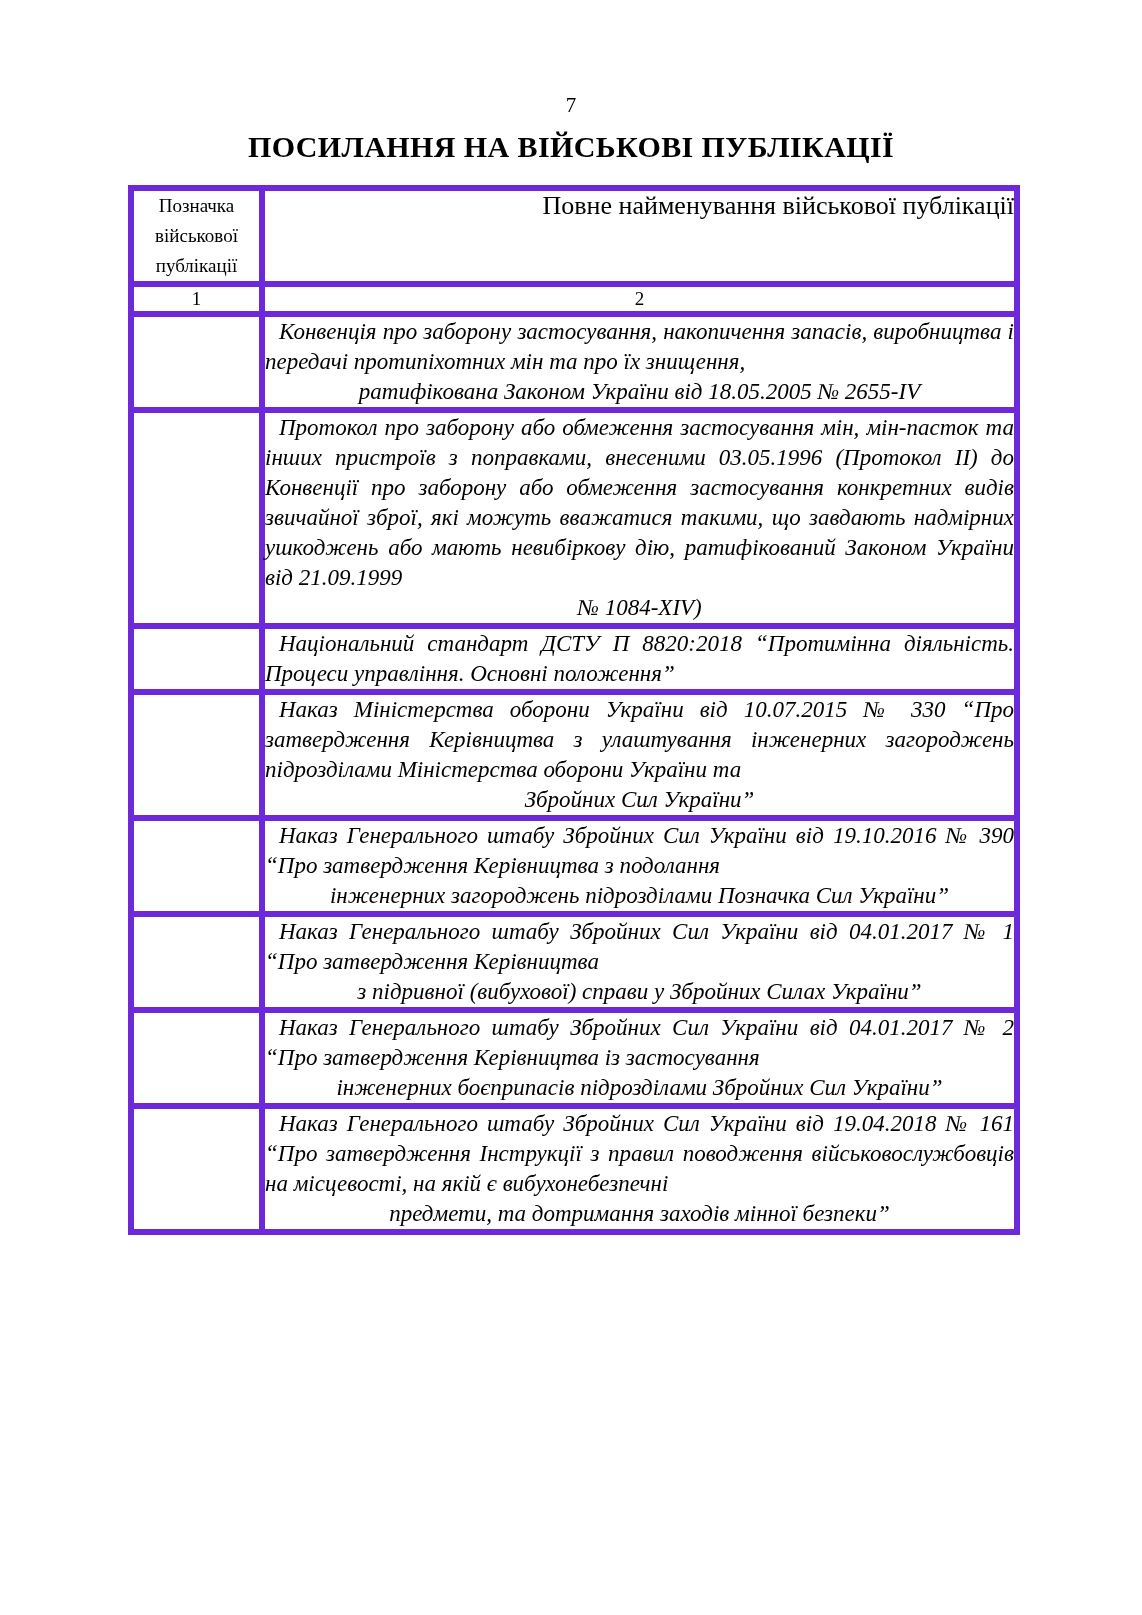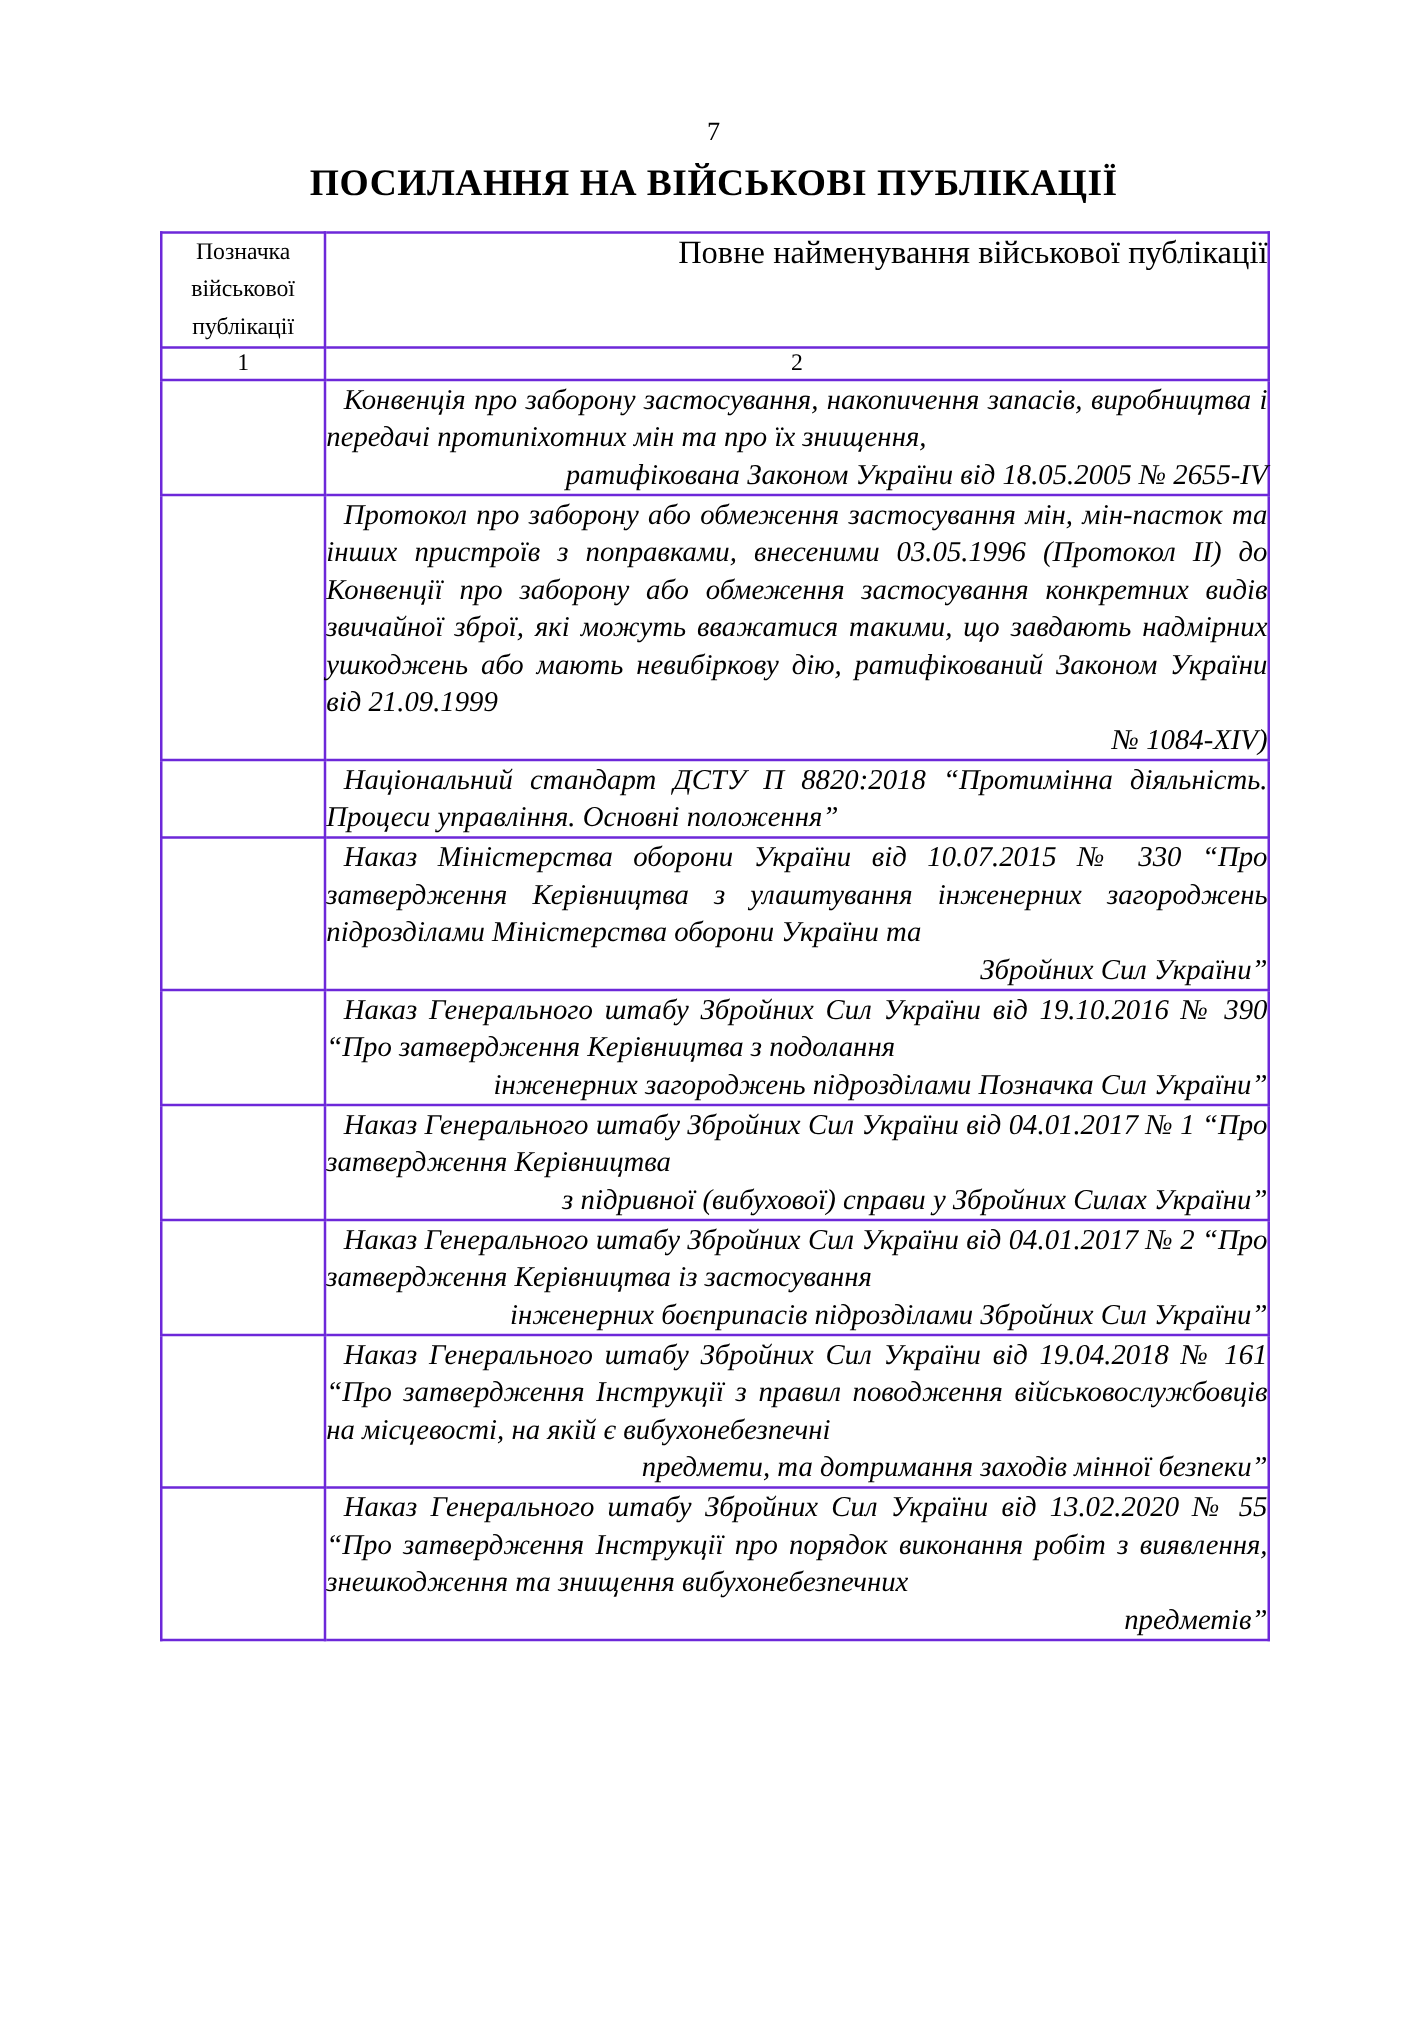--- a/index.html
+++ b/index.html
@@ -39,21 +39,21 @@
     margin: 23px auto 0 auto;
     width: 886px;
   }
   table.pub-table {
     border-collapse: collapse;
     width: 886px;
     table-layout: fixed;
   }
   table.pub-table td,
   table.pub-table th {
-    border: 2px solid #6d28d9;
+    border: 6px solid #6d28d9;
     vertical-align: top;
     padding: 0;
   }
   col.c1 { width: 131px; }
   col.c2 { width: 755px; }
 
   .hdr-cell-1 {
     text-align: center;
     font-size: 19px;
     line-height: 30px;
@@ -86,21 +86,21 @@
     padding: 2px 8px 3px 8px;
     hyphens: none;
     font-style: italic;
   }
   .body-cell p {
     margin: 0;
     text-indent: 14px;
     text-align: justify;
   }
   .body-cell p.last {
-    text-align: right;
+    text-align: center;
     text-indent: 0;
   }
 </style>
 </head>
 <body>
 
 <div class="page">
 
   <div class="page-number">7</div>
 
@@ -171,24 +171,17 @@
               <p class="last">інженерних боєприпасів підрозділами Збройних Сил України”</p>
             </td>
           </tr>
           <tr>
             <td class="tag-cell"></td>
             <td class="body-cell">
               <p>Наказ Генерального штабу Збройних Сил України від 19.04.2018 № 161 “Про затвердження Інструкції з правил поводження військовослужбовців на місцевості, на якій є вибухонебезпечні</p>
               <p class="last">предмети, та дотримання заходів мінної безпеки”</p>
             </td>
           </tr>
-          <tr>
-            <td class="tag-cell"></td>
-            <td class="body-cell">
-              <p>Наказ Генерального штабу Збройних Сил України від 13.02.2020 № 55 “Про затвердження Інструкції про порядок виконання робіт з виявлення, знешкодження та знищення вибухонебезпечних</p>
-              <p class="last">предметів”</p>
-            </td>
-          </tr>
         </tbody>
     </table>
   </div>
 
 </div>
 
 </body></html>

